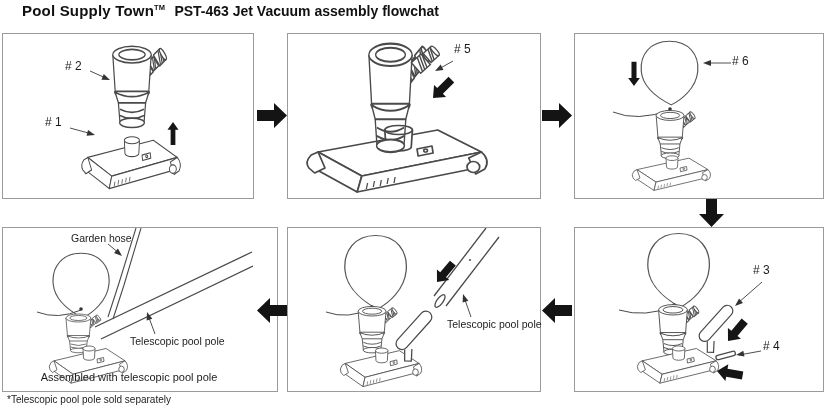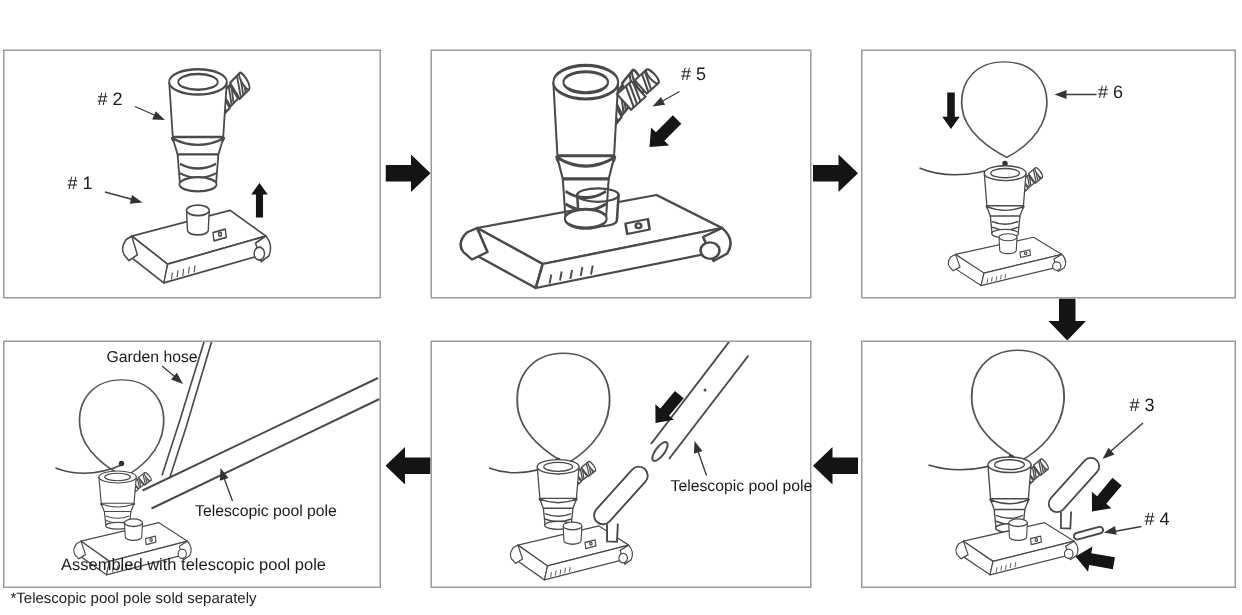--- a/index.html
+++ b/index.html
@@ -92,20 +92,24 @@
       <g id="g-pin" fill="#ffffff" stroke="#4a4a4a" stroke-width="1.3">
         <rect x="0" y="-2.2" width="20" height="4.4" rx="2.2"></rect>
       </g>
 
       <polygon id="g-thin-arrow" points="0,0 6.5,9 2.8,9 2.8,27 -2.8,27 -2.8,9 -6.5,9" fill="#151515" stroke="none"></polygon>
       <polygon id="g-fat-arrow" points="0,0 10,-8.5 10,-4 26,-4 26,4 10,4 10,8.5" fill="#151515" stroke="none"></polygon>
       <polygon id="g-leader" points="0,0 -8,-3 -8,3" fill="#333" stroke="none"></polygon>
     </defs>
   </svg>
 
+  <div class="title">
+    <span class="brand">Pool Supply Town</span><sup>TM</sup>
+    <span class="subtitle">PST-463 Jet Vacuum assembly flowchat</span>
+  </div>
 
   <div class="panel" style="left:2px;top:33px;width:252px;height:166px;">
     <svg class="art" width="250" height="164" viewBox="0 0 250 164">
       <use href="#g-body" transform="translate(93,8) scale(0.8,1.05)"></use>
       <use href="#g-head" transform="translate(76,100) scale(0.63,0.78)"></use>
       <use href="#g-thin-arrow" transform="translate(170,88) scale(0.85)"></use>
       <g stroke="#3a3a3a" stroke-width="0.9">
         <line x1="87" y1="37" x2="105" y2="45"></line>
         <line x1="67" y1="94" x2="89" y2="100"></line>
       </g>
@@ -184,21 +188,21 @@
       <use href="#g-handle" transform="translate(110,120) rotate(-48) scale(0.85)"></use>
       <use href="#g-fat-arrow" transform="translate(149,54) rotate(-50) scale(0.95)"></use>
       <g stroke="#3a3a3a" stroke-width="0.9">
         <line x1="183" y1="89" x2="176" y2="69"></line>
       </g>
       <use href="#g-leader" transform="translate(175,66) rotate(-108)"></use>
     </svg>
     <div class="alabel" style="left:159px;top:90px;">Telescopic pool pole</div>
   </div>
 
-  <div class="panel" style="left:2px;top:227px;width:252px;height:165px;">
+  <div class="panel" style="left:2px;top:227px;width:276px;height:165px;">
     <svg class="art" width="250" height="163" viewBox="0 0 250 163">
       <g stroke="#4a4a4a" stroke-width="1.3">
         <line x1="249" y1="24" x2="92" y2="99"></line>
         <line x1="250" y1="38" x2="98" y2="111"></line>
       </g>
       <g stroke="#4a4a4a" stroke-width="1.1" fill="none">
         <path d="M133,0 L116,55 L105,89"></path>
         <path d="M138,0 L121,57 L110,91"></path>
       </g>
       <use href="#g-bag" transform="translate(42,24) scale(0.82,0.64)"></use>

